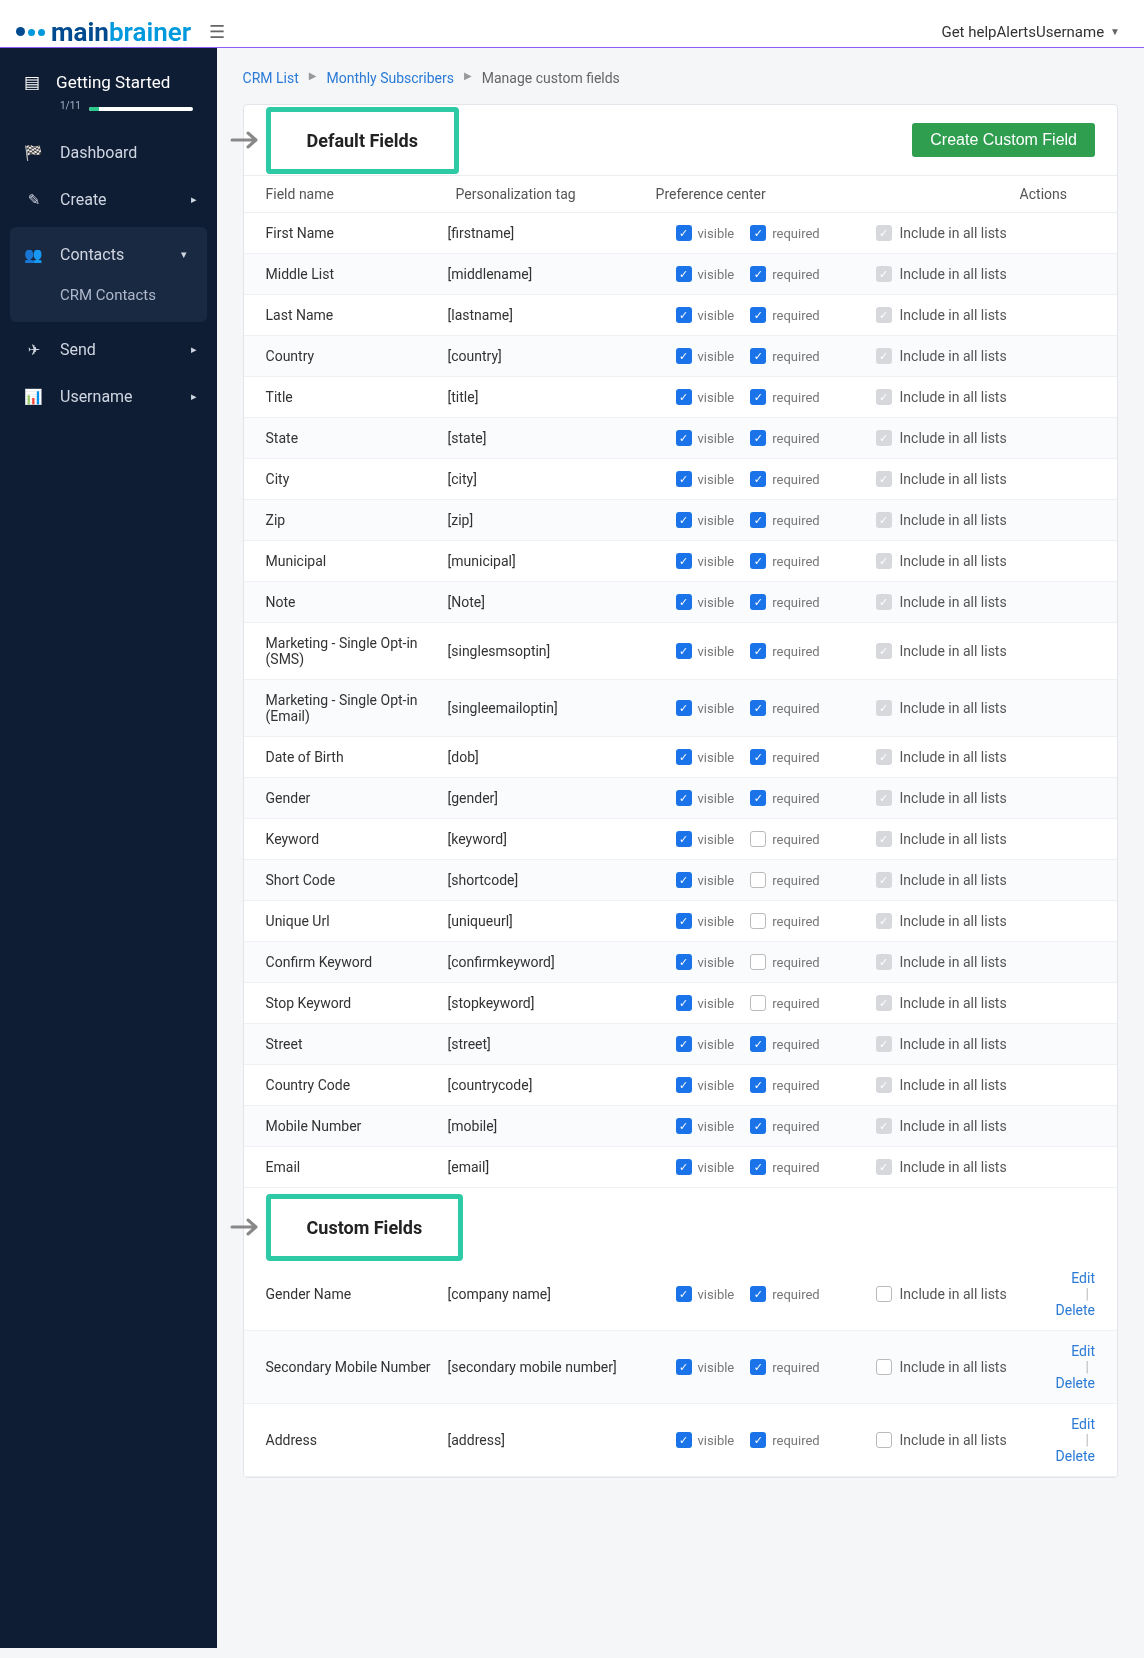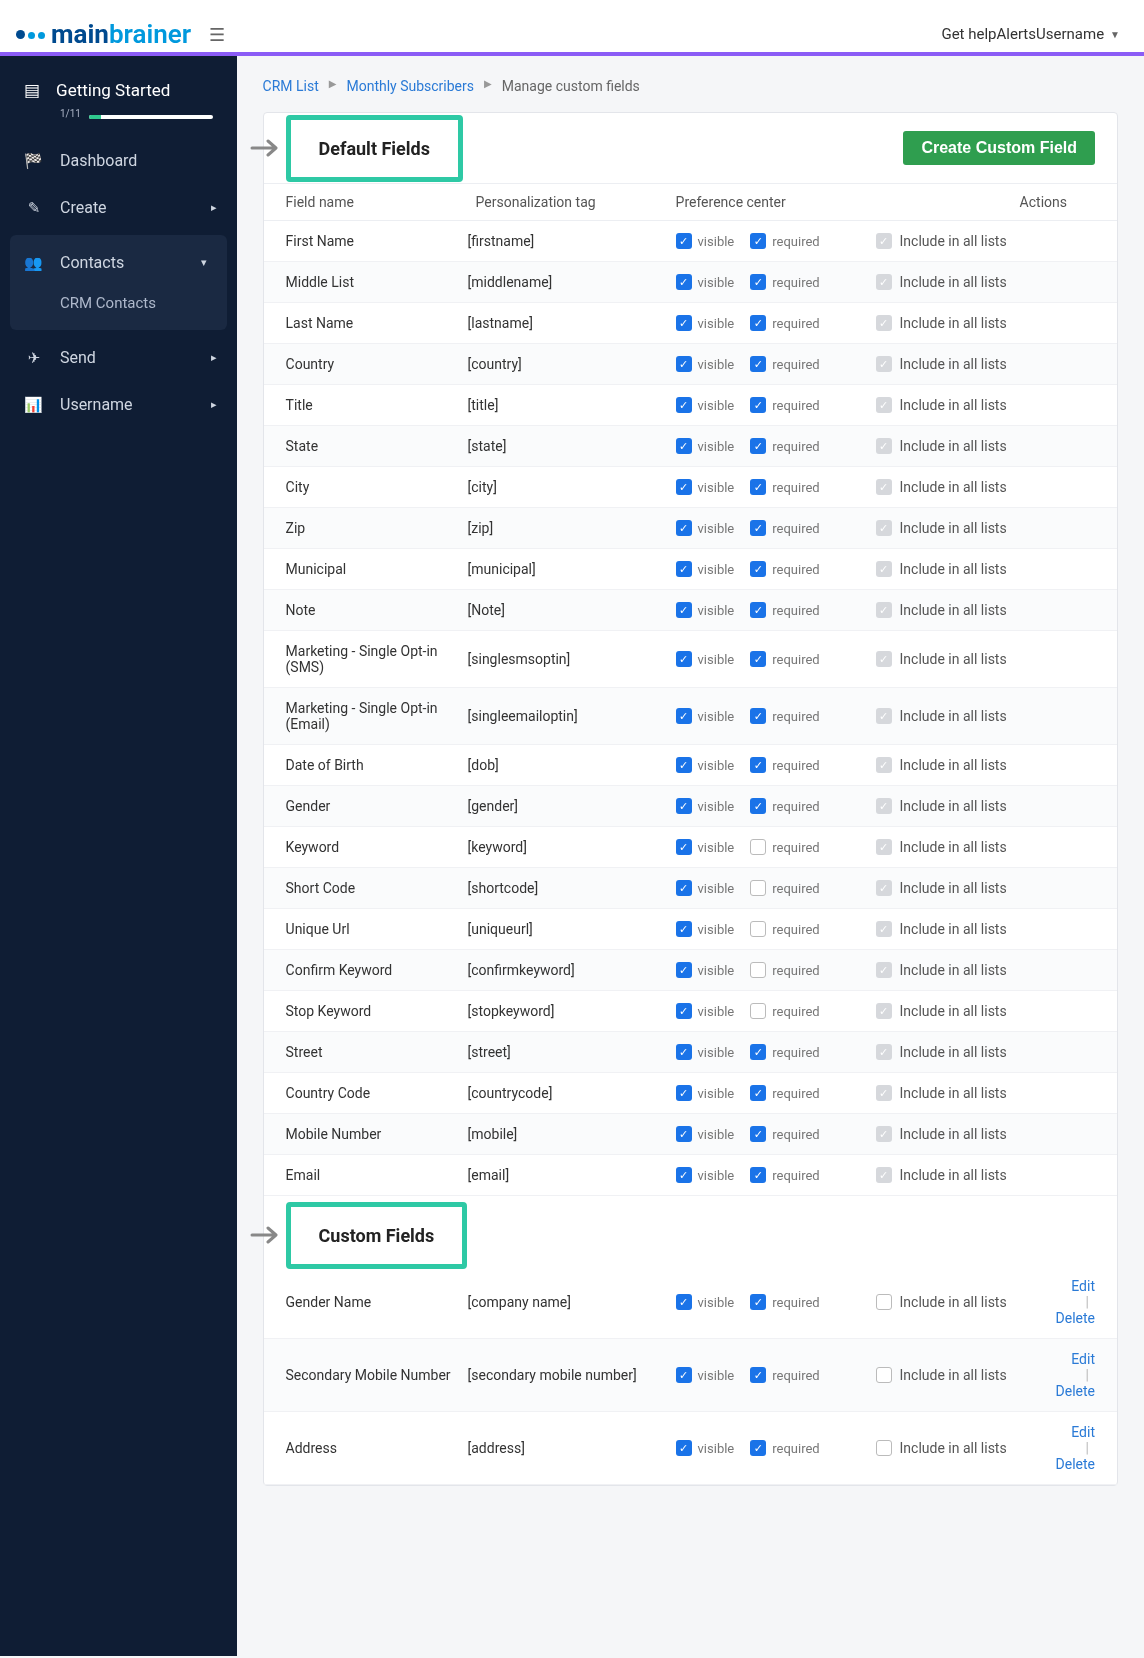--- a/index.html
+++ b/index.html
@@ -1,17 +1,17 @@
 <!DOCTYPE html>
 <html><head>
 <meta charset="utf-8">
 <style>
 * { box-sizing: border-box; margin: 0; padding: 0; }
 body { font-family: -apple-system, BlinkMacSystemFont, "Segoe UI", Roboto, Arial, sans-serif; background: #f5f6f8; color: #333; width: 1144px; }
-.topbar { height: 56px; background: #fff; display: flex; align-items: center; justify-content: space-between; padding: 16px 24px 0 16px; border-bottom: 4px solid #8b5cf6; }
+.topbar { height: 48px; background: #fff; display: flex; align-items: center; justify-content: space-between; padding: 16px 24px 0 16px; border-bottom: 1px solid #8b5cf6; }
 .logo-wrap { display:flex; align-items:center; gap:12px;}
 .logo { font-size: 26px; font-weight: 700; display:flex; align-items:center; gap:6px;}
 .logo .dots { display:inline-flex; gap:3px; align-items:flex-end;}
 .logo .dots span { width:7px; height:7px; border-radius:50%; background:#0099dd; display:inline-block;}
 .logo .dots span:first-child { background:#004a8f; width:9px; height:9px;}
 .logo .txt { color:#004a8f; }
 .logo .txt .light { color:#0099dd; font-weight:600;}
 .hamburger { color:#666; font-size:18px; cursor:pointer; margin-left:6px;}
 .topnav { display:flex; align-items:center; font-size:15px; color:#333;}
 .topnav span { cursor:pointer;}
@@ -30,33 +30,33 @@
 .side-contacts-block { background:#1a2942; border-radius:6px; margin:4px 10px; padding:6px 0;}
 .side-contacts-block .side-item { padding:12px 14px;}
 .side-contacts-block .sub { padding:10px 14px 12px 50px; font-size:15px; color:#aeb8cb; cursor:pointer;}
 .main { flex:1; padding:22px 26px 40px 26px; }
 .breadcrumb { font-size:14px; color:#666; display:flex; gap:10px; margin-bottom:18px;}
 .breadcrumb a { color:#2a7ad6; text-decoration:none;}
 .breadcrumb .sep { color:#999; font-size:10px;}
 .panel { background:#fff; border:1px solid #e3e5ea; border-radius:4px; }
 .section-head { display:flex; align-items:center; justify-content:space-between; padding:0 22px; height:70px; position:relative;}
 .section-title-wrap { position:relative; display:inline-block;}
-.title-box { display:inline-block; padding:18px 28px; font-size:18px; font-weight:700; color:#222; border:5px solid #2ec9a5; border-radius:4px; background:#fff; position:relative; z-index:2;}
+.title-box { display:inline-block; padding:18px 36px; font-size:18px; font-weight:700; color:#222; border:5px solid #2ec9a5; border-radius:4px; background:#fff; position:relative; z-index:2;}
 .arrow-left { position:absolute; left:-36px; top:50%; transform:translateY(-50%); z-index:3;}
 .arrow-left svg { display:block;}
-.create-btn { background:#2f9e4f; color:#fff; border:none; padding:8px 18px; font-size:16px; font-weight:700; border-radius:3px; cursor:pointer;}
+.create-btn { background:#2f9e4f; color:#fff; border:none; padding:8px 18px; font-size:16px; font-weight:400; border-radius:3px; cursor:pointer;}
 .thead { display:flex; padding:10px 22px; font-size:14px; color:#555; border-top:1px solid #eceef2; border-bottom:1px solid #eceef2; background:#fff;}
 .col-name { width:190px;}
 .col-tag { width:200px;}
 .col-pref { width:180px;}
 .col-actions { flex:1; text-align:right; padding-right:28px;}
 .row { display:flex; align-items:center; padding:12px 22px; font-size:14px; border-bottom:1px solid #f0f1f4;}
 .row.alt { background:#fafbfc;}
 .row .c1 { width:182px; color:#333;}
-.row .c2 { width:208px; color:#333;}
+.row .c2 { width:228px; color:#333;}
 .row .c3 { display:flex; align-items:center; gap:16px; width:200px;}
 .row .c4 { display:flex; align-items:center; gap:8px; width:180px; color:#555;}
 .row .c5 { flex:1; text-align:right;}
 .cbx { display:flex; align-items:center; gap:6px; color:#777; font-size:13px;}
 .chk { width:16px; height:16px; border-radius:3px; display:inline-flex; align-items:center; justify-content:center; font-size:11px; color:#fff; cursor:pointer;}
 .chk.blue { background:#1a73e8;}
 .chk.empty { background:#fff; border:1.5px solid #bbb;}
 .chk.grey { background:#d6d8dc; color:#fff;}
 .actions-links a { color:#2a7ad6; text-decoration:none; font-size:14px;}
 .actions-links .bar { color:#bbb; margin:0 6px;}

